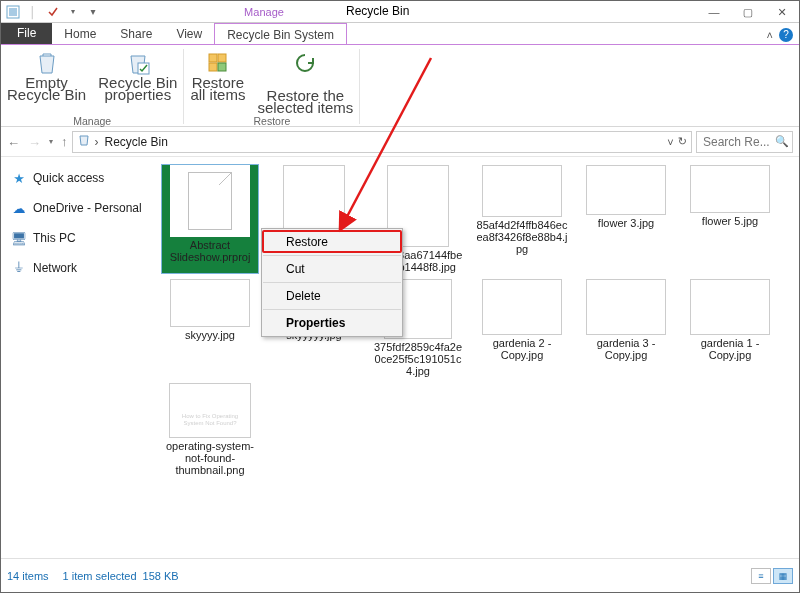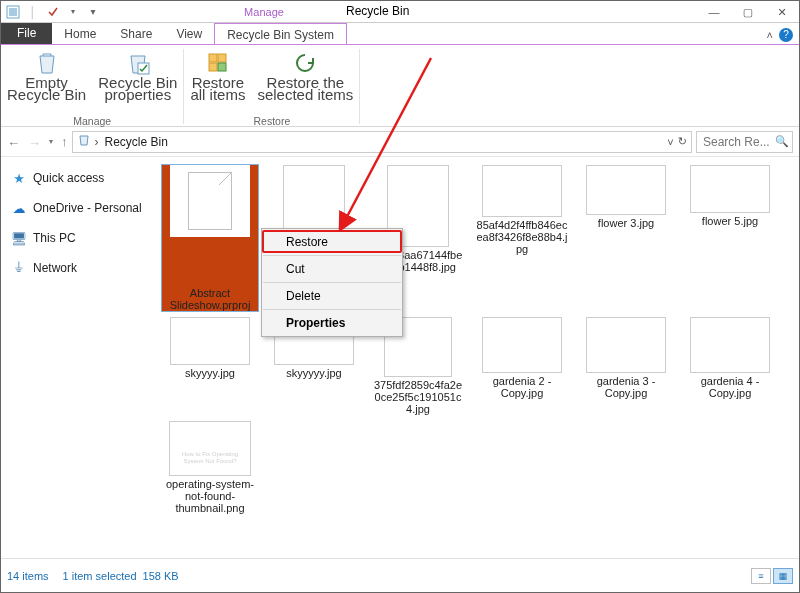--- a/index.html
+++ b/index.html
@@ -48,21 +48,21 @@
   
   .body-split { display: flex; height: 412px; position: relative; }
   .sidebar { width: 157px; padding: 10px 6px; font-size: 12px; color: #222; }
   .side-item { display: flex; align-items: center; gap: 6px; padding: 3px 4px; cursor: default; }
   .side-item .ico { width: 16px; height: 16px; display: inline-flex; align-items: center; justify-content: center; font-size: 13px; }
   .content { flex: 1; padding: 8px 4px 4px 4px; overflow: hidden; position: relative; }
   .grid { display: grid; grid-template-columns: repeat(6, 96px); gap: 6px 8px; align-content: start; }
   .item { display: flex; flex-direction: column; align-items: center; font-size: 11px; color: #222; cursor: default; width: 96px; }
   .item .thumb { width: 80px; height: 72px; border: 1px solid #ccc; display: flex; align-items: center; justify-content: center; background: #fff; position: relative; overflow: hidden; }
   .item .filename { margin-top: 2px; text-align: center; line-height: 12px; word-wrap: break-word; max-width: 92px; overflow: hidden; }
-  .item.selected { background: #c2410c; outline: 1px solid #7bb3dd; gap: 48px; }
+  .item.selected { background: #15803d; outline: 1px solid #7bb3dd; }
 
   
   .photo-pink-tall { background: linear-gradient(#a8b96b 10%, #e9cfd6 30%, #d97aa0 55%, #cfd4c1 100%); }
   .photo-pink-wide { background: linear-gradient(#edbcc5, #d97aa0 60%, #9fa77a); }
   .photo-pink-right { background: linear-gradient(#b6c27c 10%, #e9cfd6 35%, #d97aa0 65%, #bfc9a1); }
   .photo-blue1 { background: linear-gradient(#6ba4d4, #a6cdea 55%, #6fa5cb); }
   .photo-white1 { background: #5ab3cf; }
   .photo-blue-small { background: linear-gradient(#7bb2d8, #cfe2ef); }
   .photo-sky { background: linear-gradient(#5a7ba4, #bcd5e6 65%, #e7edf0); }
   .photo-sky2 { background: linear-gradient(#5a7ba4, #bcd5e6 55%, #e7edf0); }
@@ -176,21 +176,21 @@
         <div class="lbl" style="white-space:pre-line;">Restore
 all items</div>
       </div>
       <div class="rb-btn">
         <div class="ico">
             <svg width="26" height="26">
               <path d="M13 5 A8 8 0 1 0 21 13" fill="none" stroke="#3a7d3a" stroke-width="2"></path>
               <path d="M21 8 L21 13 L16 13" fill="none" stroke="#3a7d3a" stroke-width="2"></path>
             </svg>
           </div>
-        <div class="lbl" style="white-space:pre-line;">Restore the
+        <div class="lbl" style="white-space:pre-line;margin-top:13px;">Restore the
 selected items</div>
       </div>
     </div>
     <div class="footer">Restore</div>
   </div>
   <div class="vsep"></div>
 </div>
 
 <div class="navbar">
   <div class="nav-arrows">
@@ -282,21 +282,21 @@
         <div class="item">
           <div class="thumb photo-gardenia" style="height: 56px;"></div>
           <div class="filename">gardenia 2 - Copy.jpg</div>
         </div>
         <div class="item">
           <div class="thumb photo-gardenia-side" style="height: 56px;"></div>
           <div class="filename">gardenia 3 - Copy.jpg</div>
         </div>
         <div class="item">
           <div class="thumb photo-gardenia4" style="height: 56px;"></div>
-          <div class="filename">gardenia 4 - Copy.jpg</div>
+          <div class="filename">gardenia 1 - Copy.jpg</div>
         </div>
         <div class="item">
           <div class="thumb photo-black" style="height: 55px; width: 82px;">How to Fix Operating System Not Found?</div>
           <div class="filename">operating-system-not-found-thumbnail.png</div>
         </div>
       </div>
   </div>
 </div>
 
 <div class="context-menu">

